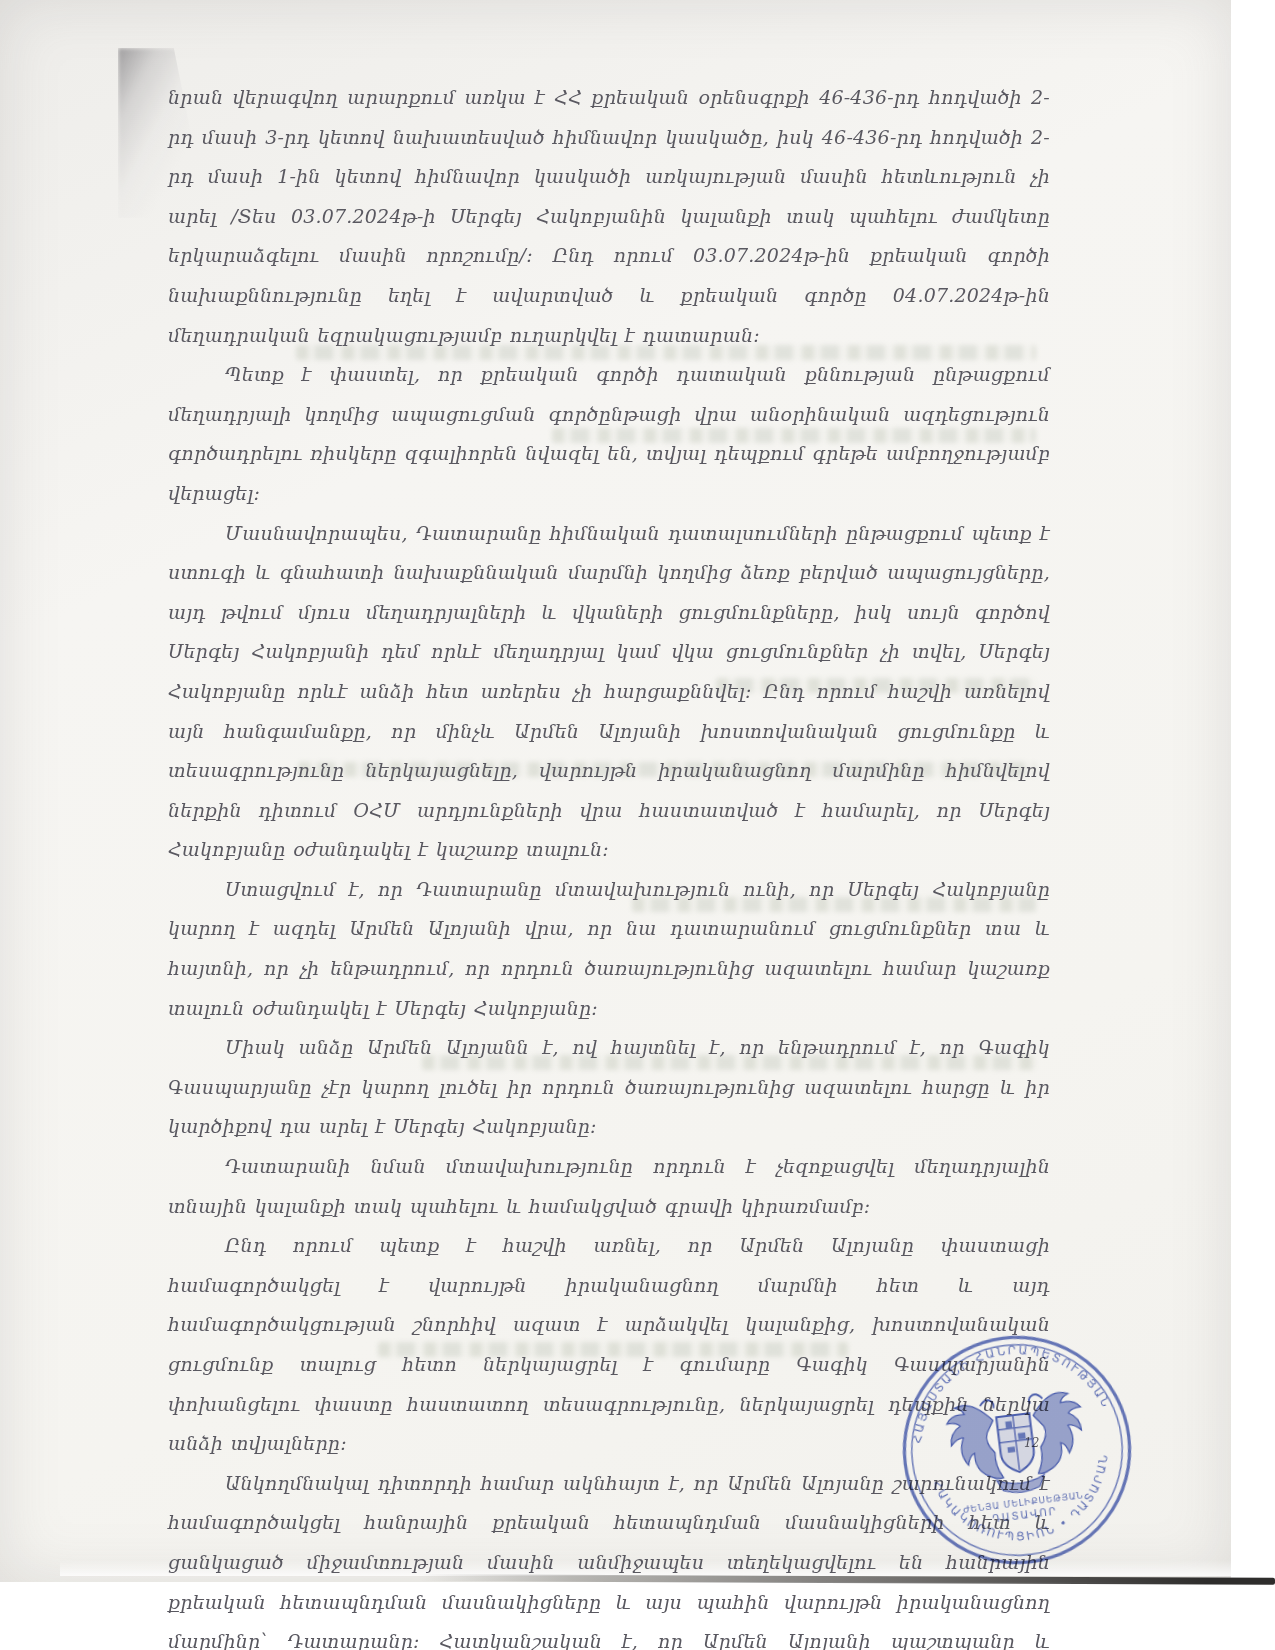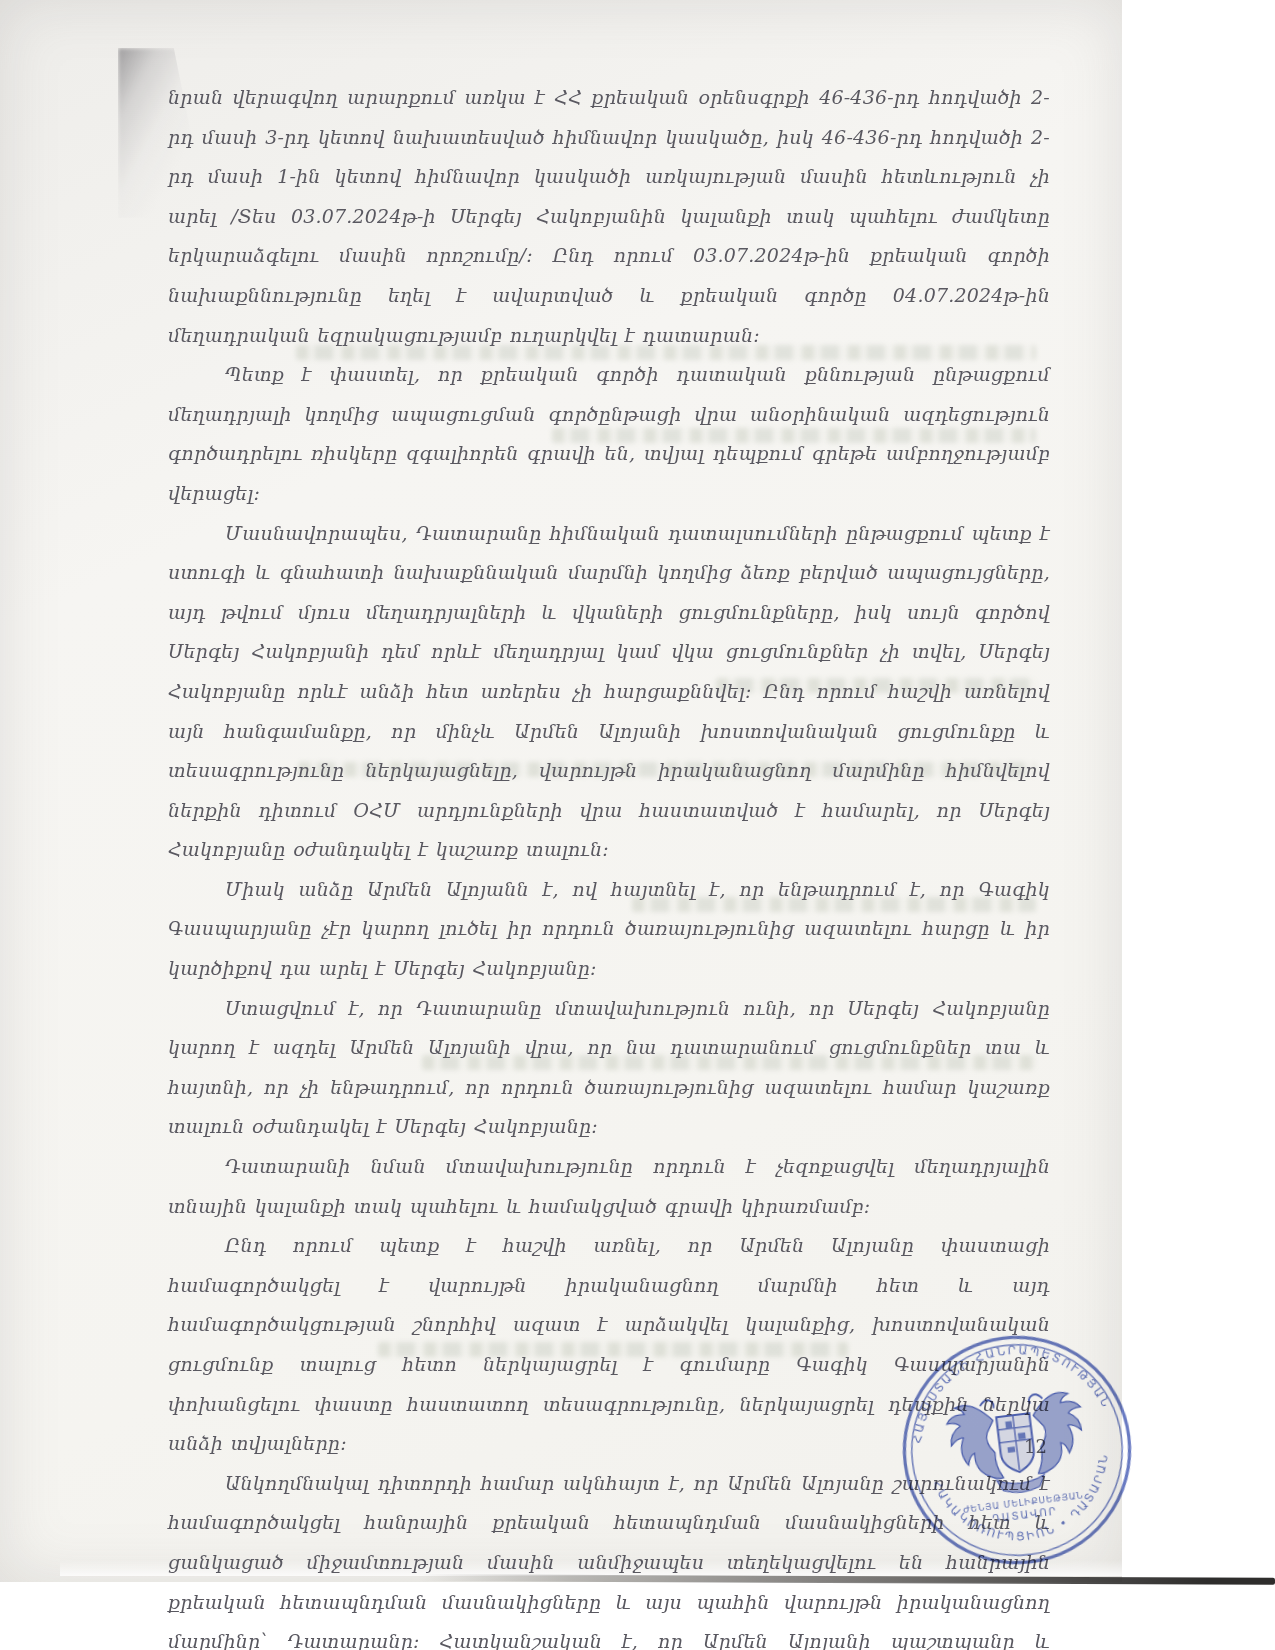--- a/index.html
+++ b/index.html
@@ -5,21 +5,21 @@
   html,body{margin:0;padding:0;}
   body{
     width:1275px;height:1650px;
     background:#ffffff;
     overflow:hidden;
     position:relative;
     font-family:"DejaVu Serif","DejaVu Sans",serif;
   }
   
   .paper{
-    position:absolute;left:0;top:0;width:1122px;height:1582px;
+    position:absolute;left:0;top:0;width:1231px;height:1582px;
     background:linear-gradient(155deg,#eeedea 0%,#f6f5f2 30%,#f5f4f0 70%,#f2f1ed 100%);
     box-shadow:inset 0 0 60px rgba(120,118,115,.18);
   }
   .fold-shadow{
     position:absolute;left:118px;top:48px;width:90px;height:170px;
     background:linear-gradient(118deg,rgba(96,94,99,.55) 0%,rgba(140,138,142,.28) 22%,rgba(200,198,200,.12) 45%,rgba(0,0,0,0) 68%);
     clip-path:polygon(0 0,62% 0,100% 100%,0 100%);
     filter:blur(2px);
   }
   .bottom-edge{
@@ -54,43 +54,43 @@
     filter:blur(2.4px);opacity:.42;border-radius:3px;
   }
   
   .stamp{
     position:absolute;left:897px;top:1330px;width:240px;height:240px;
     z-index:5;transform:rotate(-7deg);
     mix-blend-mode:multiply;opacity:.92;
   }
   .page-number{
     position:absolute;left:1024px;top:1436px;z-index:2;
-    font-size:18px;color:#5c5b60;
+    font-size:12px;color:#5c5b60;font-style:italic;
   }
 </style>
 </head>
 <body>
 
 <div class="paper">
   <div class="fold-shadow"></div>
 
   <div class="ghost" style="left:296px;top:345px;width:740px;"></div>
   <div class="ghost" style="left:552px;top:428px;width:484px;"></div>
   <div class="ghost" style="left:716px;top:678px;width:320px;"></div>
   <div class="ghost" style="left:298px;top:762px;width:738px;"></div>
   <div class="ghost" style="left:632px;top:897px;width:404px;"></div>
   <div class="ghost" style="left:422px;top:1055px;width:614px;"></div>
   <div class="ghost" style="left:378px;top:1342px;width:470px;"></div>
 
   <div class="textblock">
     <p class="no-indent">նրան վերագվող արարքում առկա է ՀՀ քրեական օրենսգրքի 46-436-րդ հոդվածի 2-րդ մասի 3-րդ կետով նախատեսված հիմնավոր կասկածը, իսկ 46-436-րդ հոդվածի 2-րդ մասի 1-ին կետով հիմնավոր կասկածի առկայության մասին հետևություն չի արել /Տես 03.07.2024թ-ի Սերգեյ Հակոբյանին կալանքի տակ պահելու ժամկետը երկարաձգելու մասին որոշումը/: Ընդ որում 03.07.2024թ-ին քրեական գործի նախաքննությունը եղել է ավարտված և քրեական գործը 04.07.2024թ-ին մեղադրական եզրակացությամբ ուղարկվել է դատարան:</p>
-    <p>Պետք է փաստել, որ քրեական գործի դատական քննության ընթացքում մեղադրյալի կողմից ապացուցման գործընթացի վրա անօրինական ազդեցություն գործադրելու ռիսկերը զգալիորեն գրավի են, տվյալ դեպքում գրեթե ամբողջությամբ վերացել:</p>
+    <p>Պետք է փաստել, որ քրեական գործի դատական քննության ընթացքում մեղադրյալի կողմից ապացուցման գործընթացի վրա անօրինական ազդեցություն գործադրելու ռիսկերը զգալիորեն նվազել են, տվյալ դեպքում գրեթե ամբողջությամբ վերացել:</p>
     <p>Մասնավորապես, Դատարանը հիմնական դատալսումների ընթացքում պետք է ստուգի և գնահատի նախաքննական մարմնի կողմից ձեռք բերված ապացույցները, այդ թվում մյուս մեղադրյալների և վկաների ցուցմունքները, իսկ սույն գործով Սերգեյ Հակոբյանի դեմ որևէ մեղադրյալ կամ վկա ցուցմունքներ չի տվել, Սերգեյ Հակոբյանը որևէ անձի հետ առերես չի հարցաքննվել: Ընդ որում հաշվի առնելով այն հանգամանքը, որ մինչև Արմեն Ալոյանի խոստովանական ցուցմունքը և տեսագրությունը ներկայացնելը, վարույթն իրականացնող մարմինը հիմնվելով ներքին դիտում ՕՀՄ արդյունքների վրա հաստատված է համարել, որ Սերգեյ Հակոբյանը օժանդակել է կաշառք տալուն:</p>
+    <p>Ստացվում է, որ Դատարանը մտավախություն ունի, որ Սերգեյ Հակոբյանը կարող է ազդել Արմեն Ալոյանի վրա, որ նա դատարանում ցուցմունքներ տա և հայտնի, որ չի ենթադրում, որ որդուն ծառայությունից ազատելու համար կաշառք տալուն օժանդակել է Սերգեյ Հակոբյանը:</p>
     <p>Միակ անձը Արմեն Ալոյանն է, ով հայտնել է, որ ենթադրում է, որ Գագիկ Գասպարյանը չէր կարող լուծել իր որդուն ծառայությունից ազատելու հարցը և իր կարծիքով դա արել է Սերգեյ Հակոբյանը:</p>
-    <p>Ստացվում է, որ Դատարանը մտավախություն ունի, որ Սերգեյ Հակոբյանը կարող է ազդել Արմեն Ալոյանի վրա, որ նա դատարանում ցուցմունքներ տա և հայտնի, որ չի ենթադրում, որ որդուն ծառայությունից ազատելու համար կաշառք տալուն օժանդակել է Սերգեյ Հակոբյանը:</p>
     <p>Դատարանի նման մտավախությունը որդուն է չեզոքացվել մեղադրյալին տնային կալանքի տակ պահելու և համակցված գրավի կիրառմամբ:</p>
     <p>Ընդ որում պետք է հաշվի առնել, որ Արմեն Ալոյանը փաստացի համագործակցել է վարույթն իրականացնող մարմնի հետ և այդ համագործակցության շնորհիվ ազատ է արձակվել կալանքից, խոստովանական ցուցմունք տալուց հետո ներկայացրել է գումարը Գագիկ Գասպարյանին փոխանցելու փաստը հաստատող տեսագրությունը, ներկայացրել դեպքին ներկա անձի տվյալները:</p>
     <p>Անկողմնակալ դիտորդի համար ակնհայտ է, որ Արմեն Ալոյանը շարունակում է համագործակցել հանրային քրեական հետապնդման մասնակիցների հետ և ցանկացած միջամտության մասին անմիջապես տեղեկացվելու են հանրային քրեական հետապնդման մասնակիցները և այս պահին վարույթն իրականացնող մարմինը՝ Դատարանը: Հատկանշական է, որ Արմեն Ալոյանի պաշտպանը և դատավոր Վարդգես Ստեփանյանը համակուրսեցիներ են եղել, որի մասին հայտնել է Դատարանը, իսկ հիշյալ փաստական տվյալը ևս վկայում է այն մասին, որ Արմեն Ալոյանի վրա ցանկացած միջամտության փորձի դեպքում Դատարանը կարող է տեղեկացվել:</p>
 
   </div>
 
   <div class="page-number">12</div>
 
   <div class="stamp">
     <svg viewBox="0 0 260 260" width="240" height="240">

